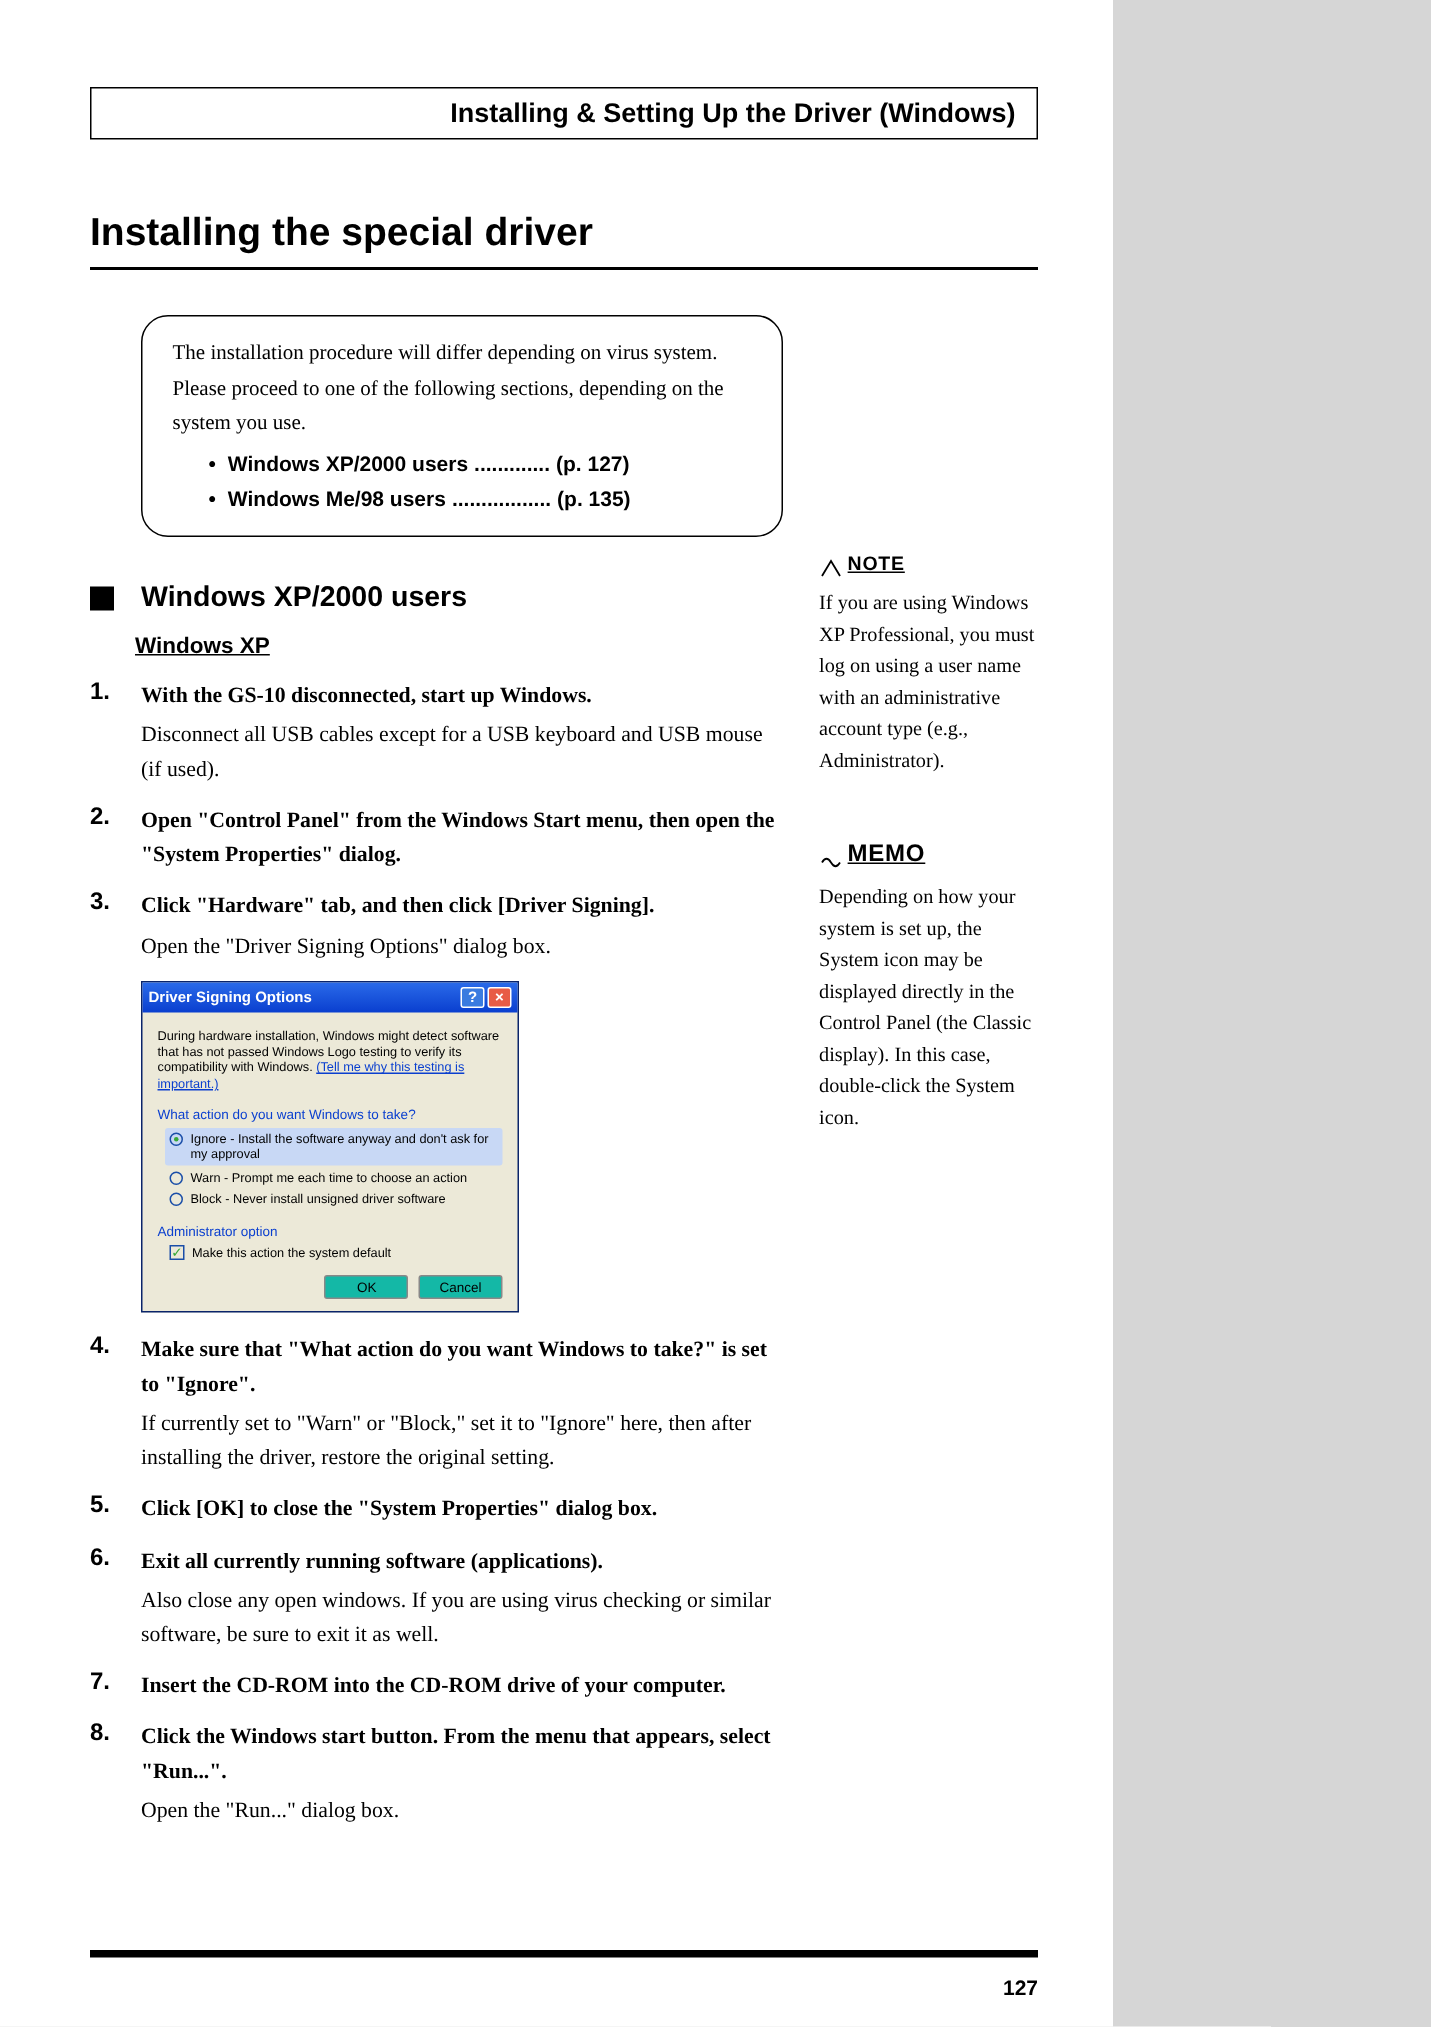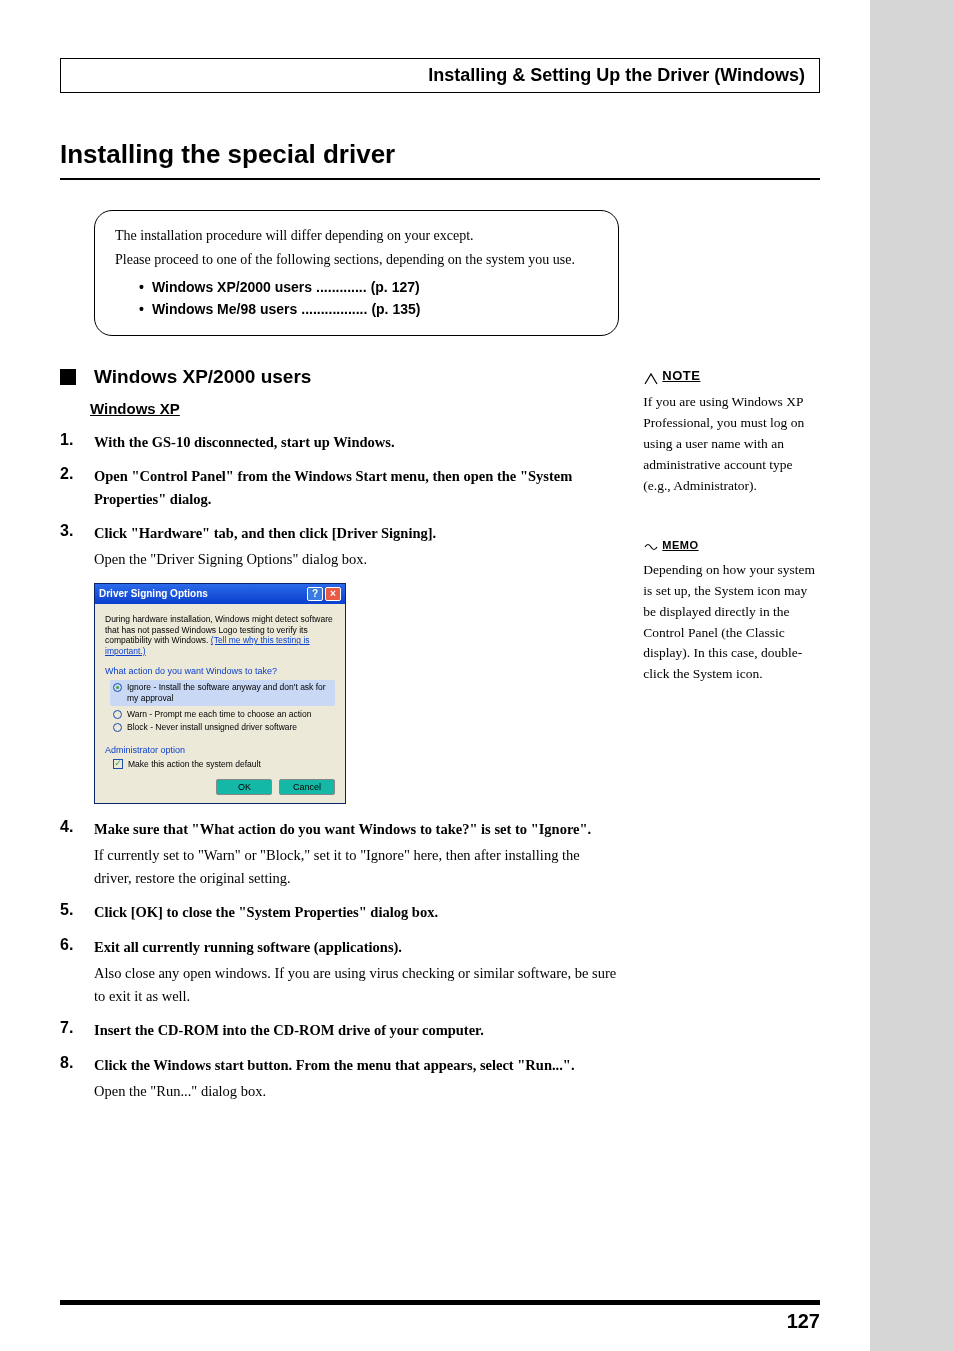--- a/index.html
+++ b/index.html
@@ -1,17 +1,17 @@
 <!DOCTYPE html>
 <html><head>
 <meta charset="utf-8">
 <style>
   * { box-sizing: border-box; margin: 0; padding: 0; }
   body { background: #d6d6d6; font-family: "Times New Roman", serif; width: 954px; }
-  .page { background: #fff; width: 870px; min-height: 1351px; padding: 58px 50px 40px 60px; position: relative; }
+  .page { background: #fff; width: 742px; min-height: 1351px; padding: 58px 50px 40px 60px; position: relative; }
   .header-box { border: 1.5px solid #000; padding: 6px 14px; text-align: right; font-family: "Arial Black", Arial, sans-serif; font-weight: 900; font-size: 18px; margin-bottom: 46px; }
   .main-title { font-family: "Arial Black", Arial, sans-serif; font-weight: 900; font-size: 26px; border-bottom: 2.5px solid #000; padding-bottom: 8px; margin-bottom: 30px; }
   .content-area { display: flex; gap: 24px; }
   .left-col { width: 570px; }
   .right-col { width: 180px; font-size: 13.5px; line-height: 1.55; padding-top: 156px; }
   .callout { border: 1px solid #000; border-radius: 18px; padding: 14px 20px 14px 20px; margin: 0 0 30px 34px; font-size: 14px; line-height: 1.6; }
   .callout .intro1 { margin-bottom: 2px; }
   .callout ul { list-style: none; margin-top: 4px; }
   .callout li { display: flex; align-items: baseline; margin-left: 24px; }
   .callout li .bullet { font-family: Arial, sans-serif; font-weight: 900; margin-right: 8px; }
@@ -45,41 +45,41 @@
   .radio-row.sel { background: #c8d8f5; padding: 2px 3px; border-radius: 2px; margin-left: 5px; }
   .admin { margin-top: 12px; }
   .chk-row { display: flex; align-items: center; margin: 3px 0 3px 8px; font-size: 8.5px; }
   .chk-row .c { width: 10px; height: 10px; border: 1px solid #1a4ea8; margin-right: 5px; display: inline-flex; align-items: center; justify-content: center; color: #37a837; font-size: 9px; line-height: 1; }
   .dlg-btns { text-align: right; margin-top: 10px; }
   .dlg-btns .btn { display: inline-block; min-width: 56px; text-align: center; padding: 2px 6px; border: 1px solid #888; background: #14b8a6; font-size: 9px; margin-left: 4px; border-radius: 2px; }
   .note-label { display: flex; align-items: flex-end; gap: 3px; margin-bottom: 6px; }
   .note-label svg { width: 16px; height: 14px; }
   .note-label .t { font-family: Arial, sans-serif; font-weight: 700; font-size: 13px; text-decoration: underline; letter-spacing: 0.5px; }
   .memo-label { display: flex; align-items: flex-end; gap: 3px; margin: 40px 0 6px 0; }
-  .memo-label .t { font-family: Arial, sans-serif; font-weight: 700; font-size: 11px; text-decoration: underline; letter-spacing: 0.5px; }
+  .memo-label .t { font-family: Arial, sans-serif; font-weight: 700; font-size: 16px; text-decoration: underline; letter-spacing: 0.5px; }
   .footer-bar { position: absolute; bottom: 46px; left: 60px; right: 50px; height: 5px; background: #000; }
-  .page-num { position: absolute; bottom: 18px; right: 50px; font-family: "Arial Black", Arial, sans-serif; font-weight: 900; font-size: 20px; text-align: right; }
+  .page-num { position: absolute; bottom: 18px; right: 50px; font-family: "Arial Black", Arial, sans-serif; font-weight: 900; font-size: 14px; text-align: right; }
 </style>
 </head>
 <body>
 
 <div class="page">
 
   <div class="header-box">
     <span>Installing &amp; Setting Up the Driver (Windows)</span>
   </div>
 
   <h1 class="main-title">Installing the special driver</h1>
 
   <div class="content-area">
 
     <div class="left-col">
 
       <div class="callout">
-        <div class="intro1">The installation procedure will differ depending on your except.</div>
+        <div class="intro1">The installation procedure will differ depending on virus system.</div>
         <div>Please proceed to one of the following sections, depending on the system you use.</div>
         <ul>
           <li>
             <span class="bullet">•</span>
             <span class="label">Windows XP/2000 users</span>
             <span class="dots">.............</span>
             <span class="pg">(p. 127)</span>
           </li>
           <li>
             <span class="bullet">•</span>
@@ -95,20 +95,21 @@
         <div class="txt">Windows XP/2000 users</div>
       </div>
 
       <div class="sub-h">Windows XP</div>
 
       <ol class="steps">
         <li>
           <div class="num">1.</div>
           <div class="body">
             <span class="bold">With the GS-10 disconnected, start up Windows.</span>
+            <span class="after">Disconnect all USB cables except for a USB keyboard and USB mouse (if used).</span>
           </div>
         </li>
         <li>
           <div class="num">2.</div>
           <div class="body">
             <span class="bold">Open "Control Panel" from the Windows Start menu, then open the "System Properties" dialog.</span>
           </div>
         </li>
         <li>
           <div class="num">3.</div>

